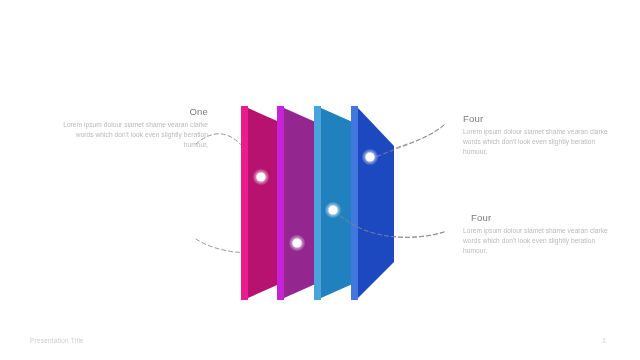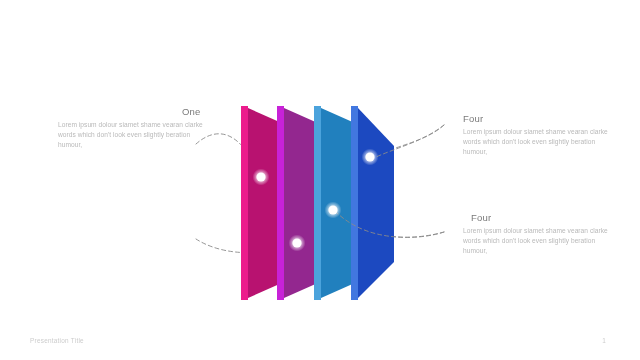--- a/index.html
+++ b/index.html
@@ -37,20 +37,21 @@
     letter-spacing: 0.2px;
   }
   .callout .body {
     font-size: 6.6px;
     color: #b9b9b9;
     line-height: 10.2px;
     letter-spacing: 0.05px;
   }
 
   .callout.left {
+    text-align: right;
   }
   .callout.right {
     text-align: left;
   }
 
   
   .callout.left .title.narrow {
     width: 26px;
     margin-left: auto;
     margin-right: 0;

